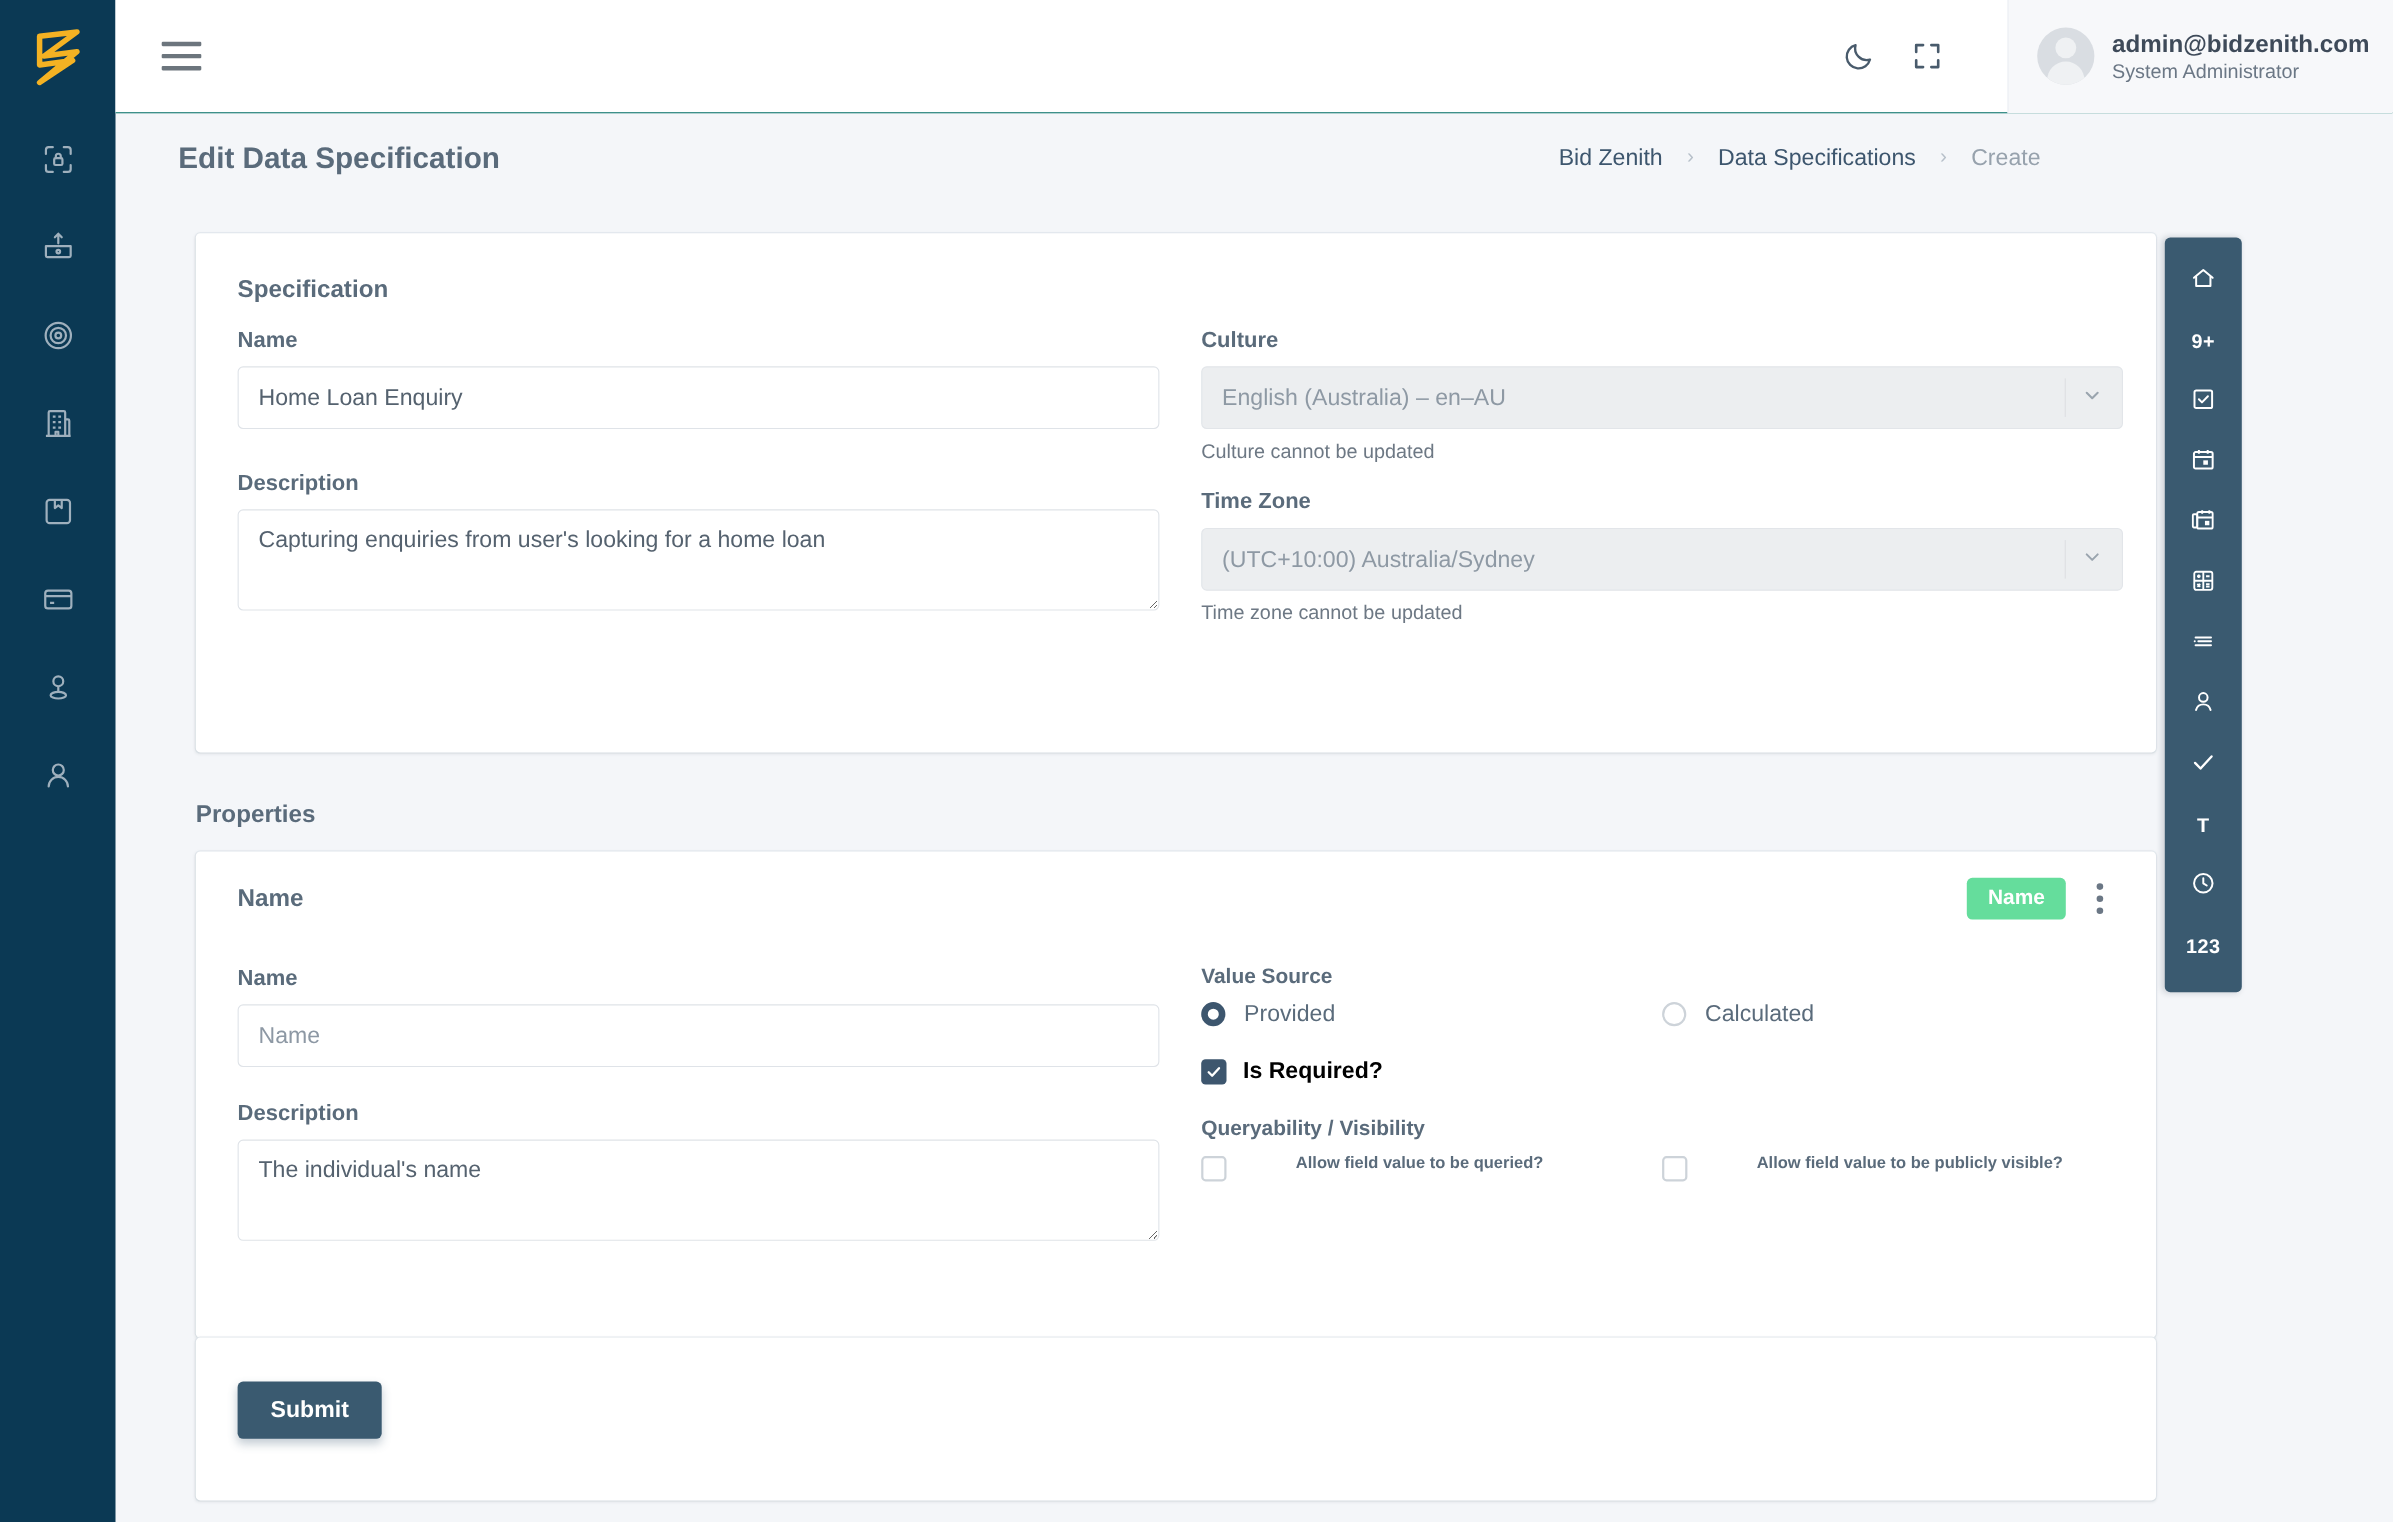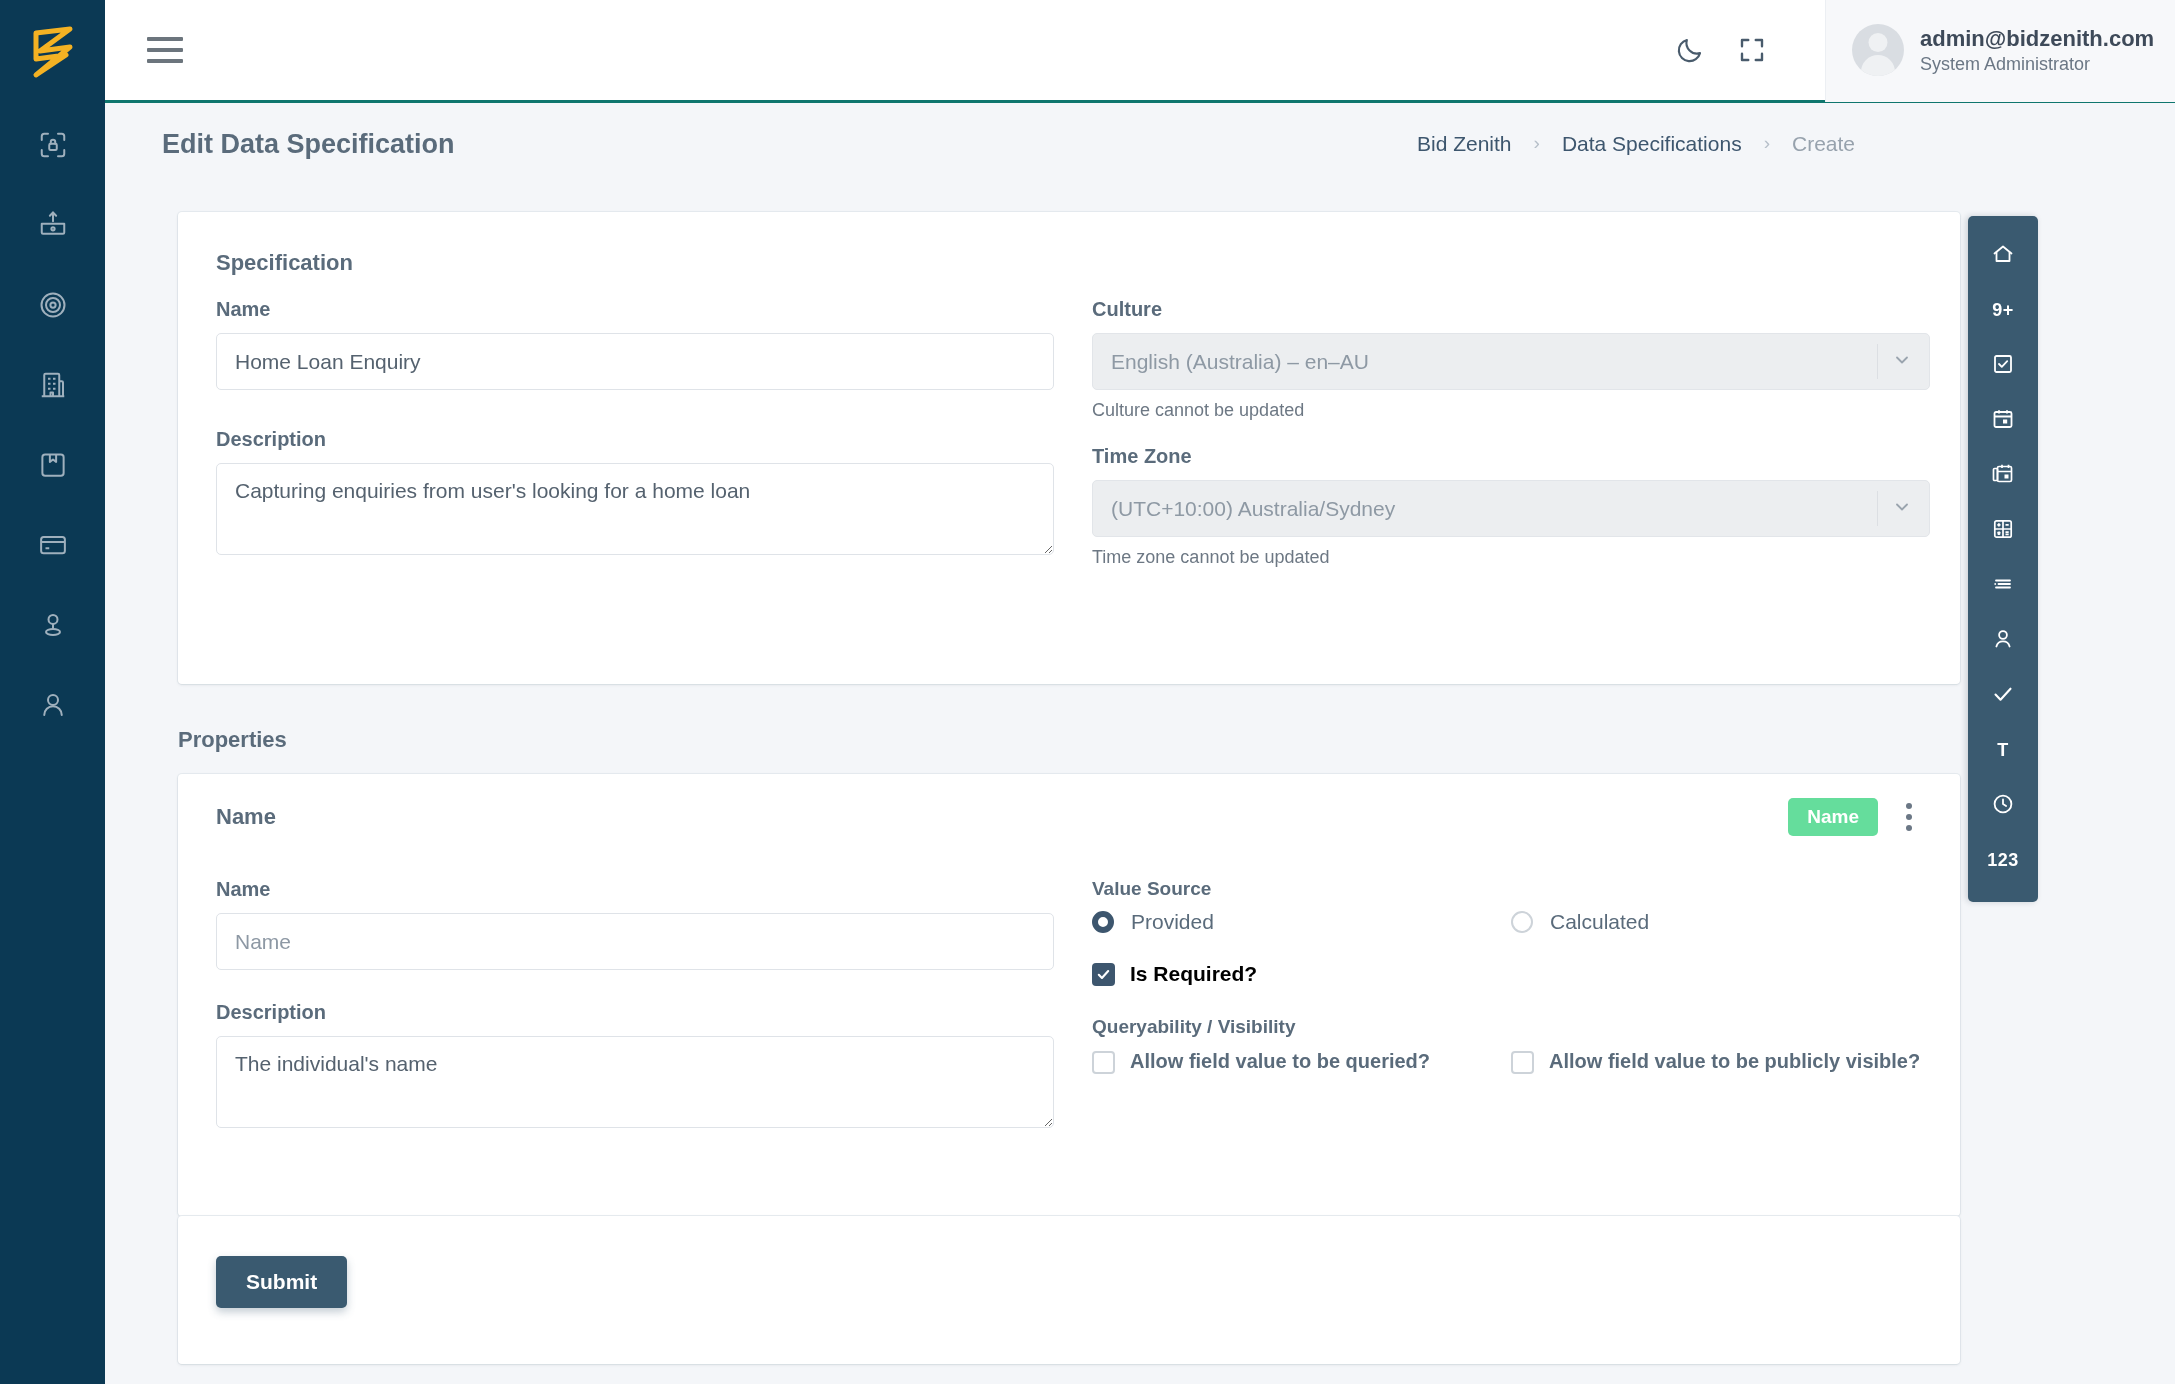--- a/index.html
+++ b/index.html
@@ -28,21 +28,21 @@
     cursor: pointer;
   }
   .rail-item svg { display: block; }
 
   
   .topbar {
     position: absolute; left: 105px; top: 0;
     width: 2070px; height: 103px;
     background: #ffffff;
     display: flex; align-items: center;
-    border-bottom: 3px solid #0f766e;
+    border-bottom: 1px solid #0f766e;
   }
   .hamburger {
     margin-left: 42px; width: 46px; height: 46px;
     display: flex; flex-direction: column; justify-content: center;
     gap: 7px; cursor: pointer;
   }
   .hamburger span {
     display: block; width: 36px; height: 4px;
     background: #6c757d; border-radius: 1px;
   }
@@ -214,21 +214,21 @@
     width: 23px; height: 23px; border-radius: 4px;
     background: #3d566e; flex: 0 0 auto;
     display: flex; align-items: center; justify-content: center;
   }
   .checkbox.off { background: #ffffff; border: 2px solid #cdd3d9; }
   .check-row { display: flex; align-items: center; gap: 15px; cursor: pointer; }
   .check-label { font-size: 21px; font-weight: 700; color: #000000; }
   .qv-row { display: flex; }
   .qv-opt { display: flex; align-items: flex-start; gap: 15px; width: 438px; cursor: pointer; }
   .qv-opt .checkbox { margin-top: 3px; }
-  .qv-label { font-size: 20px; font-weight: 700; color: #5a6b7b; line-height: 1.3; }
+  .qv-label { font-size: 15px; font-weight: 700; color: #5a6b7b; line-height: 1.3; margin-left: 48px; }
 
   .submit-btn {
     position: absolute; left: 38px; top: 40px;
     background: #3a5a70; color: #ffffff;
     border: none; border-radius: 5px;
     font-family: "Liberation Sans", sans-serif;
     font-size: 21px; font-weight: 700;
     padding: 14px 30px; cursor: pointer;
     box-shadow: 0 4px 9px rgba(58,90,112,0.30);
   }

